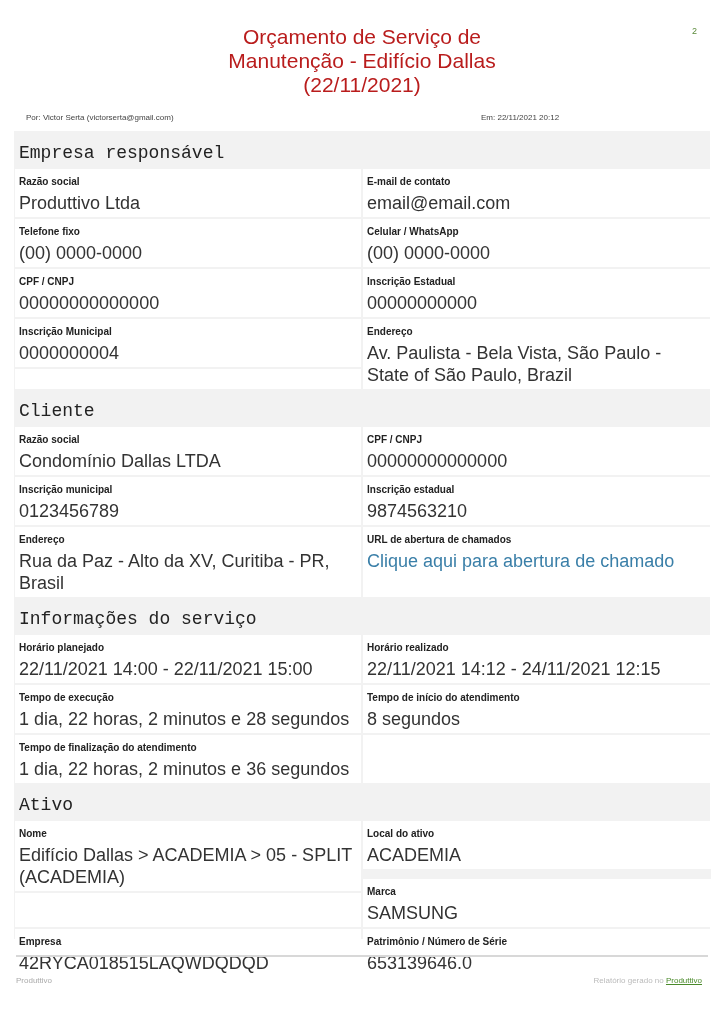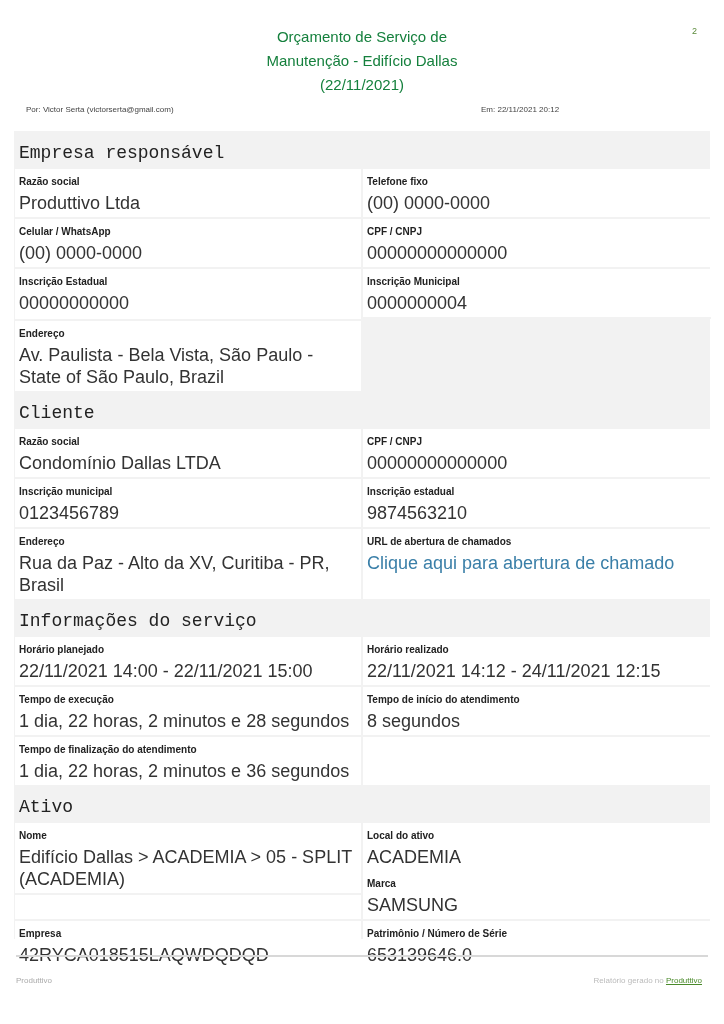--- a/index.html
+++ b/index.html
@@ -2,34 +2,34 @@
 <html><head>
 <meta charset="utf-8">
 <style>
   * { box-sizing: border-box; margin: 0; padding: 0; }
   html, body { width: 724px; height: 1024px; background: #ffffff; overflow: hidden; }
   body { font-family: "Liberation Sans", sans-serif; color: #222; position: relative; }
 
   .page-number { position: absolute; top: 26px; right: 27px; font-size: 9px; color: #5a8a3a; }
 
   .title-block { text-align: center; padding-top: 25px; }
-  .title-line { font-size: 15px; line-height: 24px; color: #15803d; font-weight: normal; }
+  .title-line { font-size: 21px; line-height: 24px; color: #b91c1c; font-weight: normal; }
 
-  .meta-row { position: relative; height: 20px; margin-top: 8px; font-size: 8px; color: #444; }
+  .meta-row { position: relative; height: 20px; margin-top: 16px; font-size: 8px; color: #444; }
   .meta-left { position: absolute; left: 26px; top: 0; }
   .meta-right { position: absolute; left: 481px; top: 0; }
 
   .content { position: absolute; left: 14px; top: 131px; width: 696px; height: 808px; background: #f2f2f2; }
   .section-head { height: 38px; padding: 12px 5px 0 5px; font-size: 18px; color: #222; font-family: Liberation Mono, monospace; }
   .grid { display: grid; grid-template-columns: 346px 348px; column-gap: 2px; row-gap: 2px; padding: 0 1px; }
   .cell { background: #fff; padding: 3px 4px 3px 4px; min-height: 45px; }
   .label { font-size: 10px; font-weight: bold; line-height: 20px; color: #222; }
   .value { font-size: 18px; line-height: 22px; color: #333; }
   .link { color: #3a7fa8; text-decoration: none; }
-  .stack { display: grid; grid-template-rows: auto auto; row-gap: 0; background: #f2f2f2; }
+  .stack { display: grid; grid-template-rows: auto auto; row-gap: 10px; background: #f2f2f2; }
   .span-fill { display: flex; flex-direction: column; background: #f2f2f2; }
   .span-fill .cell { flex: 0 0 auto; }
   .span-fill .filler { flex: 1 1 auto; background: #fff; margin-top: 2px; }
 
   .trailing-box { background: #fff; height: 58px; margin: 8px 1px 0 1px; }
 
   .footer-rule { position: absolute; left: 16px; right: 16px; top: 955px; height: 2px; background: #d8d8d8; }
   .footer-left { position: absolute; left: 16px; top: 976px; font-size: 8px; color: #aaa; }
   .footer-right { position: absolute; right: 22px; top: 976px; font-size: 8px; color: #bbb; }
   .footer-right a { color: #4a8a2a; text-decoration: underline; }
@@ -50,20 +50,24 @@
   <span class="meta-right">Em: 22/11/2021 20:12</span>
 </div>
 
 <div class="content">
 
   <div class="section-head">Empresa responsável</div>
   <div class="grid">
     <div class="cell">
       <div class="label">Razão social</div>
       <div class="value">Produttivo Ltda</div>
+    </div>
+    <div class="cell">
+      <div class="label">E-mail de contato</div>
+      <div class="value">email@email.com</div>
     </div>
     <div class="cell">
       <div class="label">Telefone fixo</div>
       <div class="value">(00) 0000-0000</div>
     </div>
     <div class="cell">
       <div class="label">Celular / WhatsApp</div>
       <div class="value">(00) 0000-0000</div>
     </div>
     <div class="cell">

